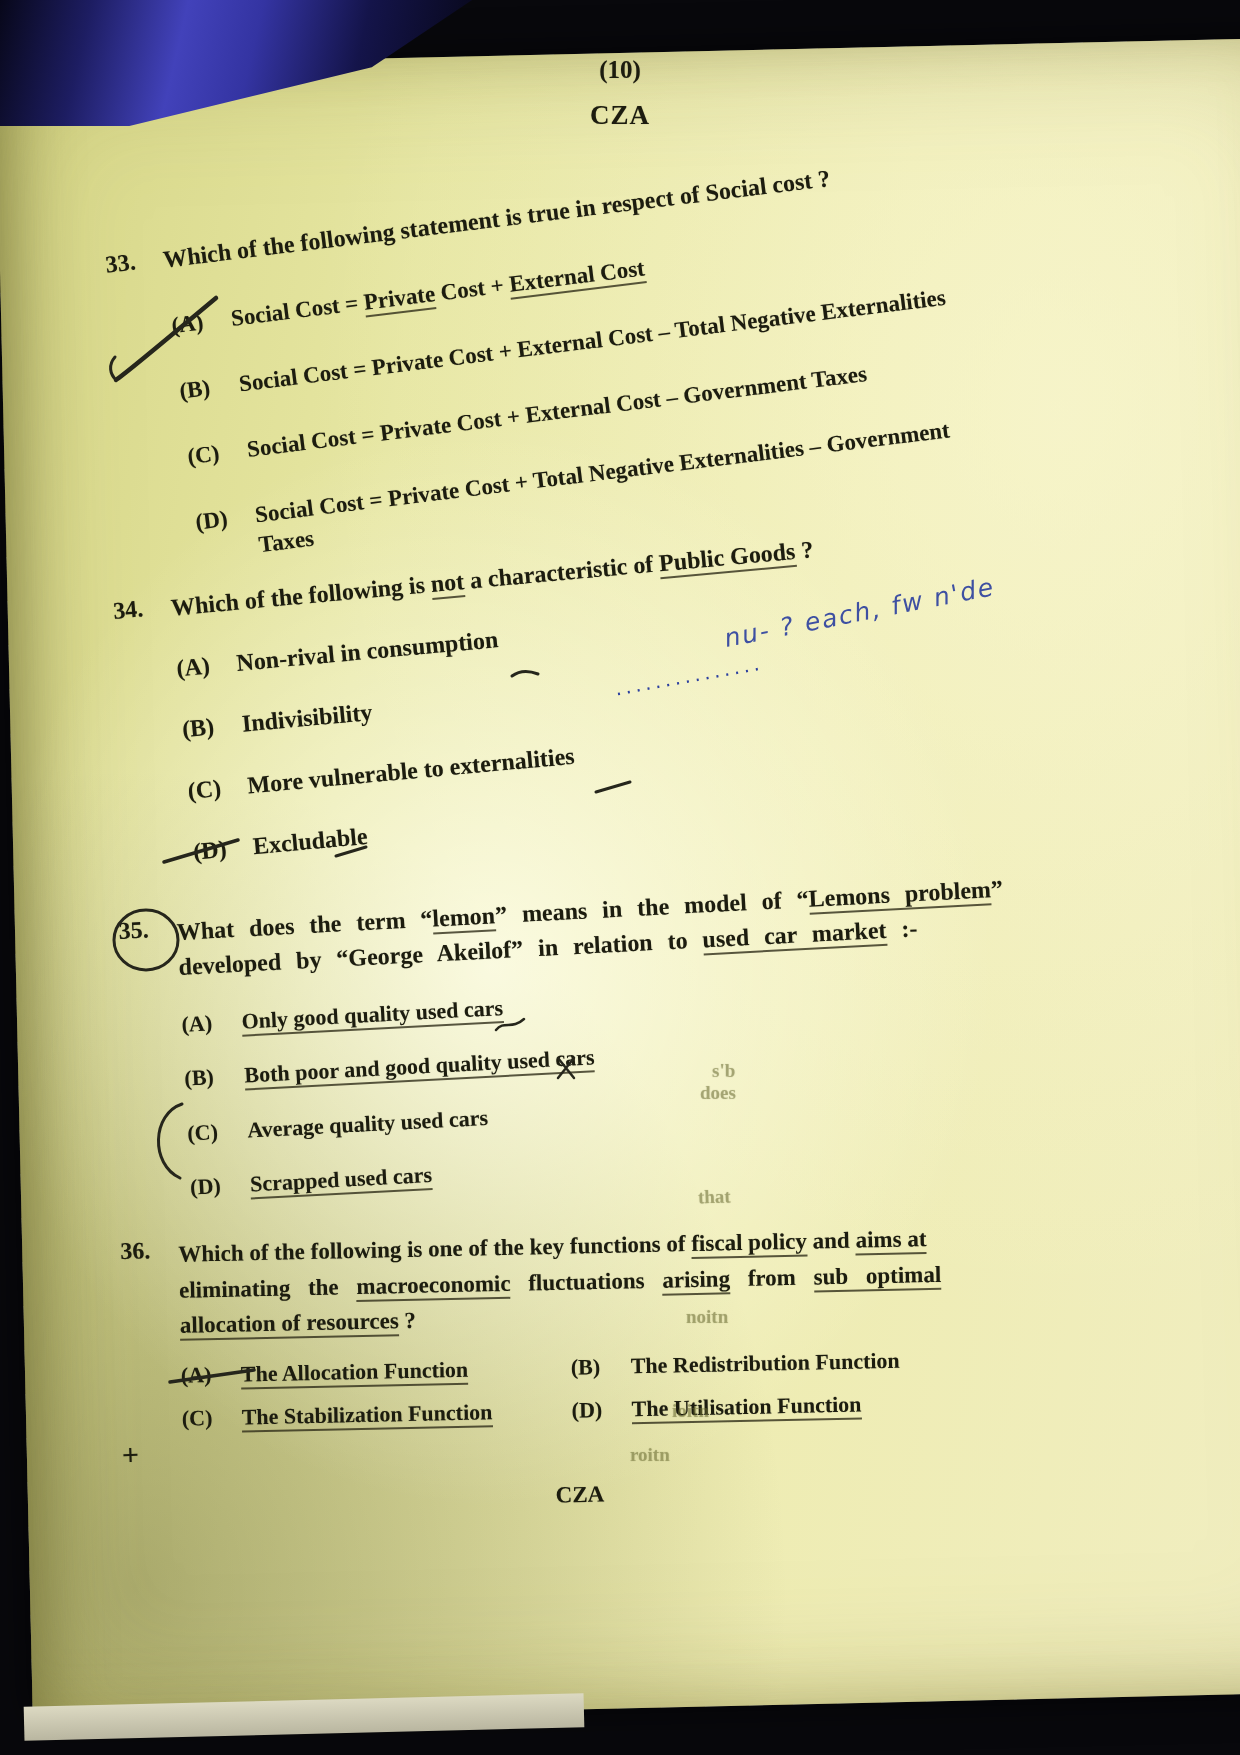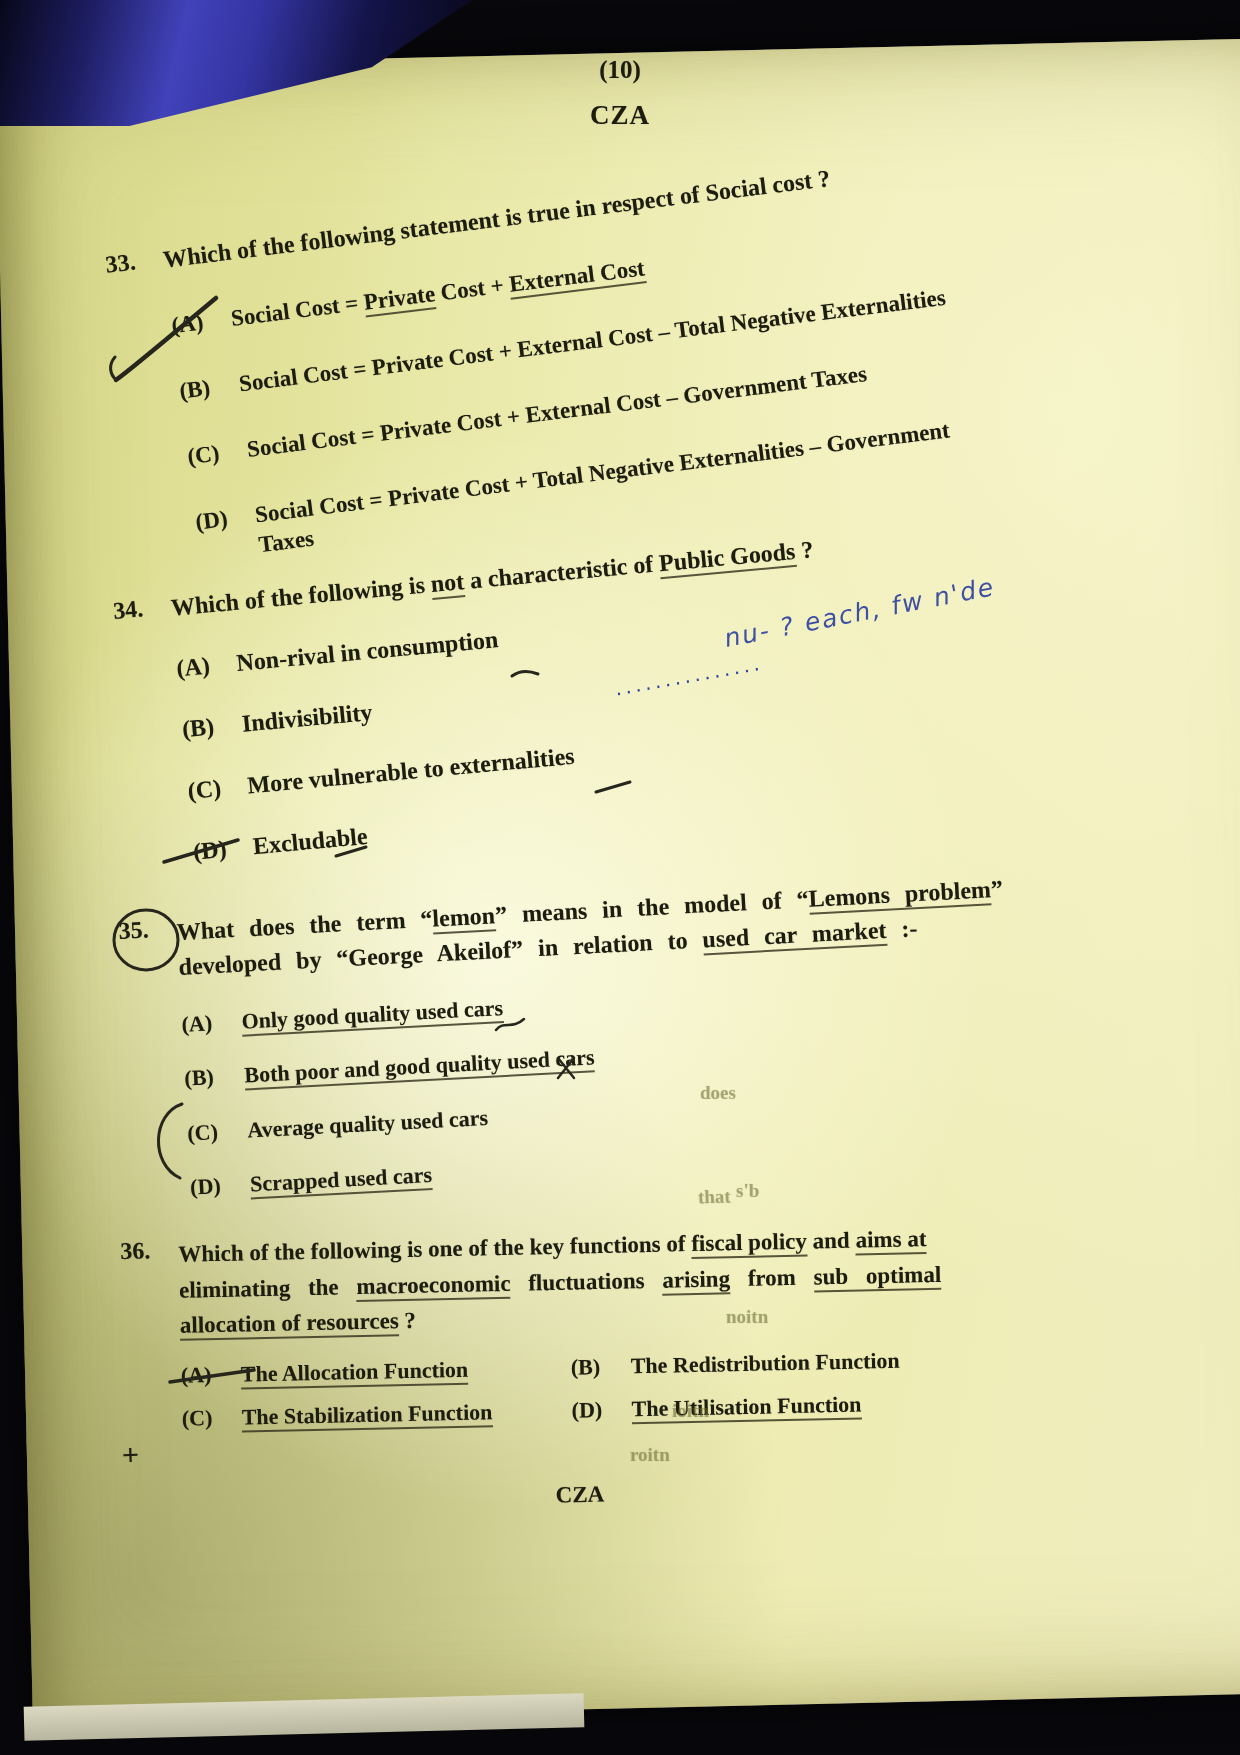--- a/index.html
+++ b/index.html
@@ -60,22 +60,22 @@
   .footer-code{position:absolute;left:500px;top:1482px;width:160px;text-align:center;font-size:23px;font-weight:700;transform:rotate(-1deg);}
   .plus-mark{position:absolute;left:122px;top:1438px;font-size:30px;font-weight:700;transform:rotate(-2deg);}
   
   .blue-note{
     position:absolute;left:722px;top:598px;z-index:4;
     font-family:"DejaVu Sans",sans-serif;font-style:italic;font-size:25px;
     color:#2b3f9f;transform:rotate(-11deg);opacity:.9;letter-spacing:2px;
   }
   .ghost{position:absolute;z-index:3;color:rgba(128,132,58,.38);font-weight:700;font-size:19px;}
   .g0{left:698px;top:1186px;transform:rotate(-2deg);}
-  .g1{left:726px;top:1306px;}
-  .g2{left:712px;top:1180px;margin-left:24px;}
+  .g1{left:686px;top:1306px;}
+  .g2{left:712px;top:1060px;}
   .g3{left:700px;top:1082px;}
   .g4{left:672px;top:1400px;}
   .g5{left:630px;top:1444px;}
   .marks{position:absolute;left:0;top:0;z-index:5;pointer-events:none;}
 </style>
 </head>
 <body>
 
 <div class="paper"></div>
 <div class="desk-blue"></div>

